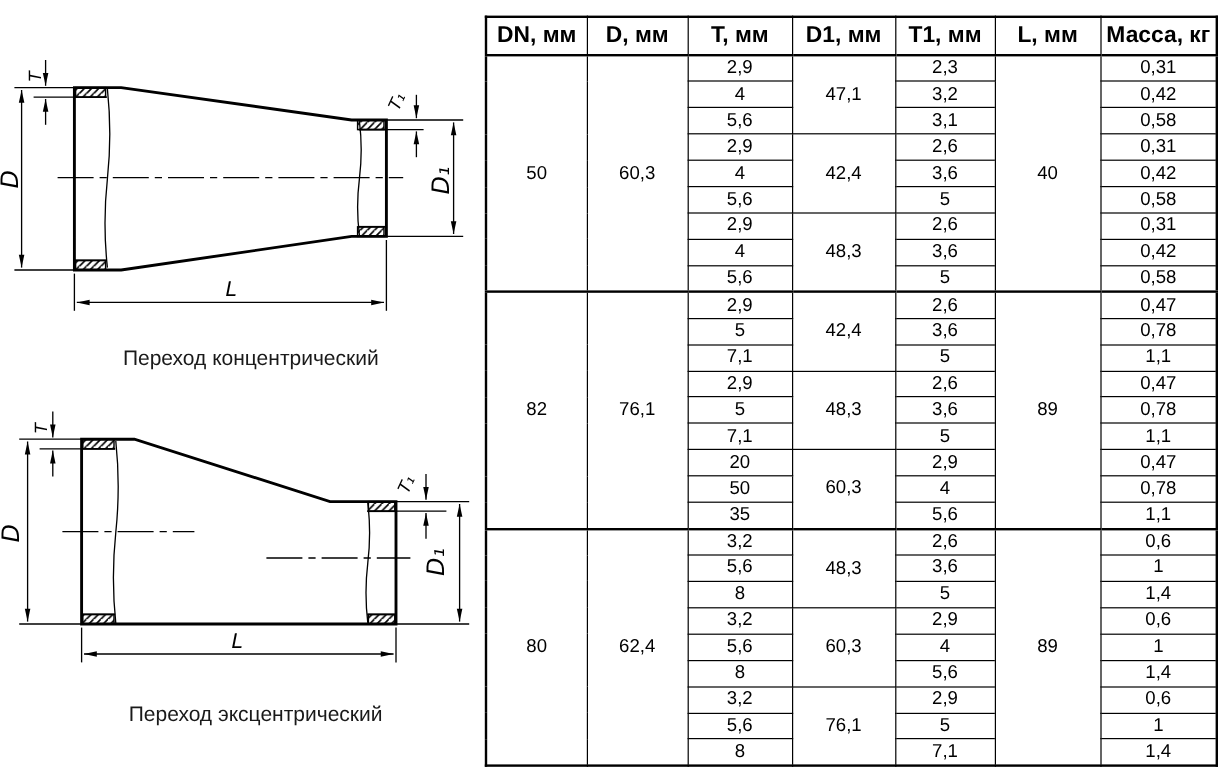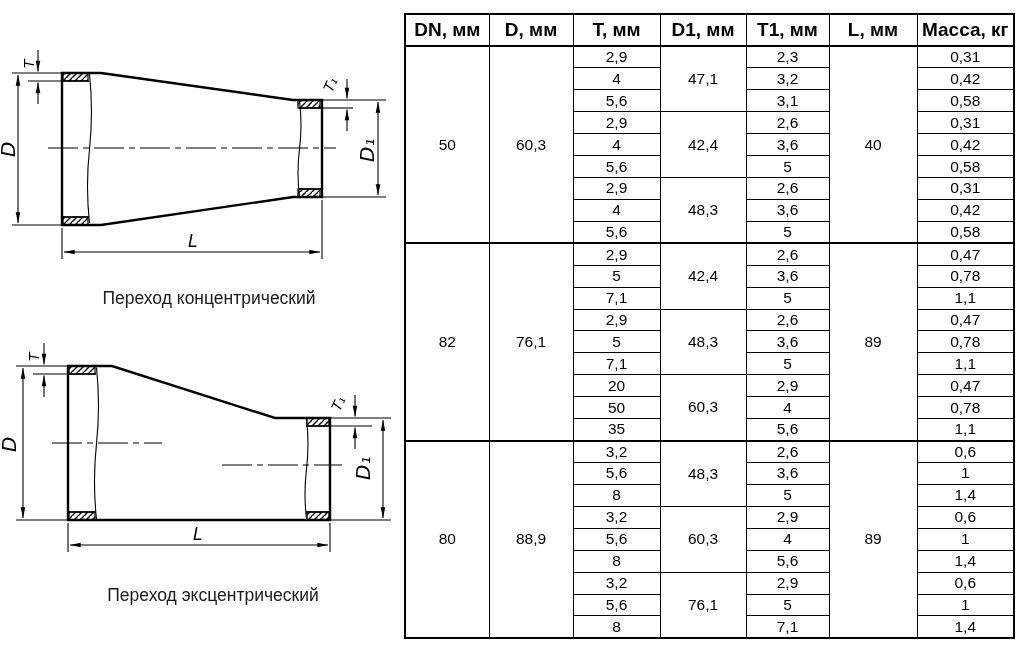--- a/index.html
+++ b/index.html
@@ -265,21 +265,21 @@
           <td>4</td>
           <td>0,78</td>
         </tr>
         <tr>
           <td>35</td>
           <td>5,6</td>
           <td>1,1</td>
         </tr>
         <tr class="block-start">
           <td rowspan="9">80</td>
-          <td rowspan="9">88,9</td>
+          <td rowspan="9">62,4</td>
           <td>3,2</td>
           <td rowspan="3">48,3</td>
           <td>2,6</td>
           <td rowspan="9">89</td>
           <td>0,6</td>
         </tr>
         <tr>
           <td>5,6</td>
           <td>3,6</td>
           <td>1</td>

